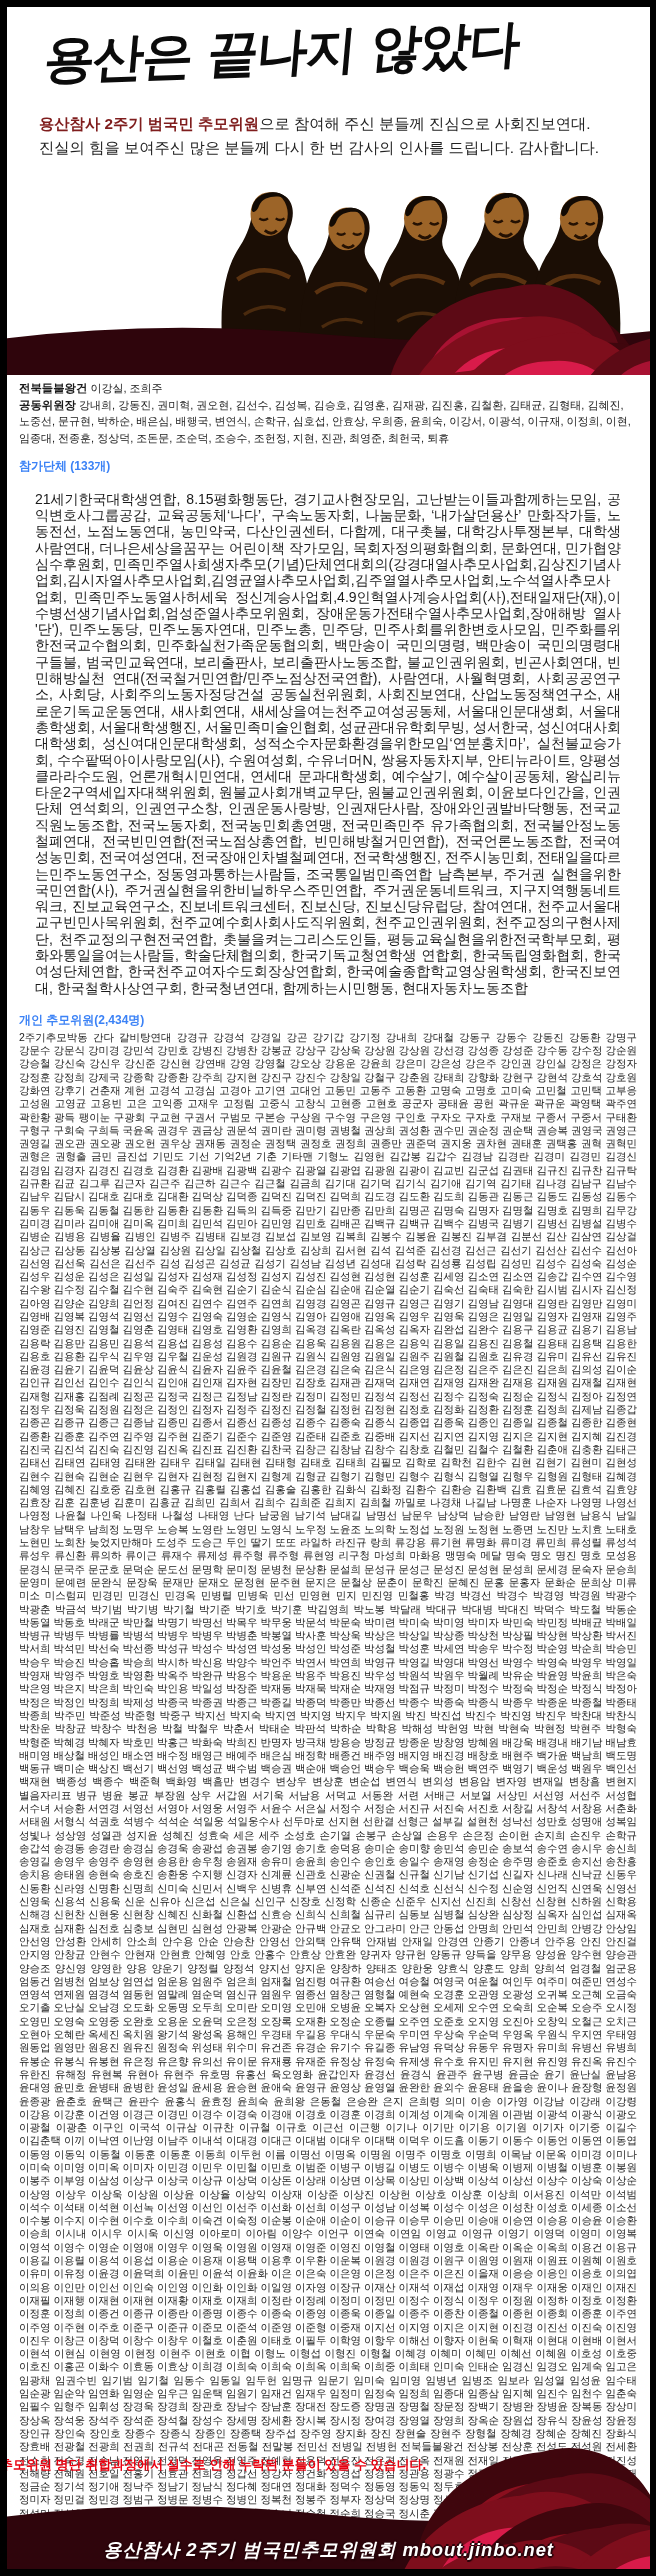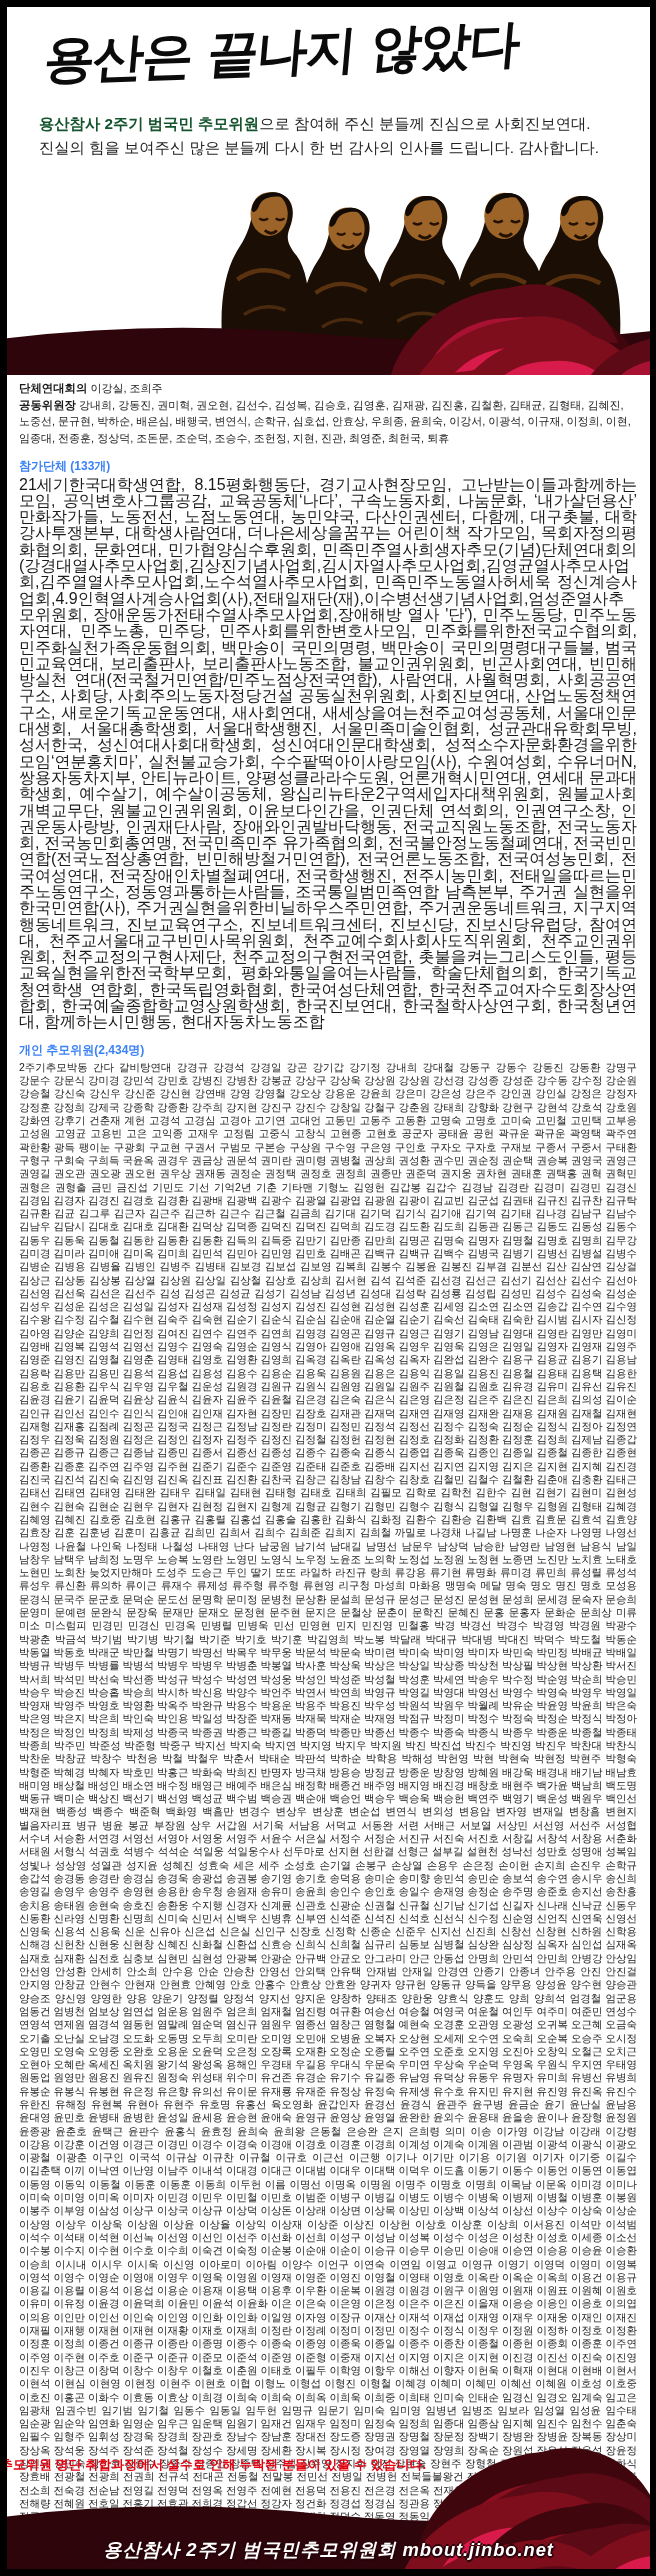--- a/index.html
+++ b/index.html
@@ -4,29 +4,29 @@
 <style>
   html,body{margin:0;padding:0;background:#777;}
   .page{position:relative;width:657px;height:2576px;background:#fff;margin:0 auto;overflow:hidden;
         font-family:"Liberation Sans",sans-serif;color:#1a1a1a;}
   .frame{position:absolute;inset:0;border:7px solid #000;pointer-events:none;z-index:20;}
   .title{position:absolute;left:44px;top:17.5px;width:490px;font-family:"DejaVu Serif",serif;
          font-size:51px;font-weight:900;color:#0b0b0b;letter-spacing:-1.8px;
          transform:rotate(-2deg) skewX(-7deg);white-space:nowrap;}
   .intro{position:absolute;left:39px;top:112px;width:587px;font-size:15.3px;line-height:24px;color:#222;}
   .intro p{margin:0;}
-  .red-strong{color:#14532d;font-weight:bold;}
+  .red-strong{color:#7f1d1d;font-weight:bold;}
   .art{position:absolute;left:7px;width:643px;display:block;}
   .art-top{top:172px;height:203px;}
   .art-bottom{top:2385px;height:184px;}
   .body-text{position:absolute;left:19px;top:380px;width:618px;}
   .committee{margin:0;font-size:11px;line-height:16.6px;}
   .committee b{font-size:11.4px;}
   .sec-head{margin:11.4px 0 1.8px 0;font-size:12px;font-weight:bold;color:#3b82f6;}
-  .orgs{margin:0;font-size:16px;line-height:16.3px;text-align:justify;}
+  .orgs{margin:16px;font-size:14px;line-height:16.3px;text-align:justify;}
   .names{margin:0;font-size:10.5px;line-height:13.3px;text-align:justify;height:1624px;overflow:hidden;
          word-break:keep-all;}
   .notice{position:absolute;left:0;right:0;top:2455px;text-align:left;z-index:15;
           color:#e8000f;font-weight:bold;font-size:13px;line-height:20px;}
   .notice p{margin:0;}
   .banner{position:absolute;left:0;right:0;top:2537px;text-align:center;z-index:16;
           font-size:18.4px;font-weight:bold;color:#fff;letter-spacing:0.9px;
           text-shadow:-1.8px 0 0 #2a050b,1.8px 0 0 #2a050b,0 -1.8px 0 #2a050b,0 1.8px 0 #2a050b,0.9px 0.9px 1.8px #000;font-style:italic;}
 </style>
 </head>
@@ -101,21 +101,21 @@
       <use href="#rose2" transform="translate(680,150) scale(1.4)"></use>
       <use href="#rose" transform="translate(720,120) scale(1.2)"></use>
       <use href="#rose3" transform="translate(640,132) scale(1.1)"></use>
       <use href="#rose2" transform="translate(215,170) scale(1.1)"></use>
       <use href="#rose" transform="translate(385,172) scale(1.0)"></use>
       <use href="#rose2" transform="translate(545,172) scale(1.0)"></use>
     </g>
   </svg>
 
   <div class="body-text">
-    <p class="committee"><b>단체연대회의</b> <span>이강실, 조희주</span></p>
+    <p class="committee"><b>전북들불왕건</b> <span>이강실, 조희주</span></p>
     <p class="committee"><b>공동위원장</b> <span>강내희, 강동진, 권미혁, 권오현, 김선수, 김성복, 김승호, 김영훈, 김재광, 김진홍, 김철환, 김태균, 김형태, 김혜진, 노중선, 문규현, 박하순, 배은심, 배행국, 변연식, 손학규, 심호섭, 안효상, 우희종, 윤희숙, 이강서, 이광석, 이규재, 이정희, 이현, 임종대, 전종훈, 정상덕, 조돈문, 조순덕, 조승수, 조헌정, 지현, 진관, 최영준, 최헌국, 퇴휴</span></p>
     <h3 class="sec-head">참가단체 (133개)</h3>
     <p class="orgs">21세기한국대학생연합, 8.15평화행동단, 경기교사현장모임, 고난받는이들과함께하는모임, 공익변호사그룹공감, 교육공동체‘나다’, 구속노동자회, 나눔문화, ‘내가살던용산’ 만화작가들, 노동전선, 노점노동연대, 농민약국, 다산인권센터, 다함께, 대구촛불, 대학강사투쟁본부, 대학생사람연대, 더나은세상을꿈꾸는 어린이책 작가모임, 목회자정의평화협의회, 문화연대, 민가협양심수후원회, 민족민주열사희생자추모(기념)단체연대회의(강경대열사추모사업회,김상진기념사업회,김시자열사추모사업회,김영균열사추모사업회,김주열열사추모사업회,노수석열사추모사업회, 민족민주노동열사허세욱 정신계승사업회,4.9인혁열사계승사업회(사),전태일재단(재),이수병선생기념사업회,엄성준열사추모위원회, 장애운동가전태수열사추모사업회,장애해방 열사 '단'), 민주노동당, 민주노동자연대, 민주노총, 민주당, 민주사회를위한변호사모임, 민주화를위한전국교수협의회, 민주화실천가족운동협의회, 백만송이 국민의명령, 백만송이 국민의명령대구들불, 범국민교육연대, 보리출판사, 보리출판사노동조합, 불교인권위원회, 빈곤사회연대, 빈민해방실천 연대(전국철거민연합/민주노점상전국연합), 사람연대, 사월혁명회, 사회공공연구소, 사회당, 사회주의노동자정당건설 공동실천위원회, 사회진보연대, 산업노동정책연구소, 새로운기독교운동연대, 새사회연대, 새세상을여는천주교여성공동체, 서울대인문대생회, 서울대총학생회, 서울대학생행진, 서울민족미술인협회, 성균관대유학회무빙, 성서한국, 성신여대사회대학생회, 성신여대인문대학생회, 성적소수자문화환경을위한모임‘연분홍치마’, 실천불교승가회, 수수팥떡아이사랑모임(사), 수원여성회, 수유너머N, 쌍용자동차지부, 안티뉴라이트, 양평성클라라수도원, 언론개혁시민연대, 연세대 문과대학생회, 예수살기, 예수살이공동체, 왕십리뉴타운2구역세입자대책위원회, 원불교사회개벽교무단, 원불교인권위원회, 이윤보다인간을, 인권단체 연석회의, 인권연구소창, 인권운동사랑방, 인권재단사람, 장애와인권발바닥행동, 전국교직원노동조합, 전국노동자회, 전국농민회총연맹, 전국민족민주 유가족협의회, 전국불안정노동철폐연대, 전국빈민연합(전국노점상총연합, 빈민해방철거민연합), 전국언론노동조합, 전국여성농민회, 전국여성연대, 전국장애인차별철폐연대, 전국학생행진, 전주시농민회, 전태일을따르는민주노동연구소, 정동영과통하는사람들, 조국통일범민족연합 남측본부, 주거권 실현을위한국민연합(사), 주거권실현을위한비닐하우스주민연합, 주거권운동네트워크, 지구지역행동네트워크, 진보교육연구소, 진보네트워크센터, 진보신당, 진보신당유럽당, 참여연대, 천주교서울대교구빈민사목위원회, 천주교예수회사회사도직위원회, 천주교인권위원회, 천주교정의구현사제단, 천주교정의구현전국연합, 촛불을켜는그리스도인들, 평등교육실현을위한전국학부모회, 평화와통일을여는사람들, 학술단체협의회, 한국기독교청연학생 연합회, 한국독립영화협회, 한국여성단체연합, 한국천주교여자수도회장상연합회, 한국예술종합학교영상원학생회, 한국진보연대, 한국철학사상연구회, 한국청년연대, 함께하는시민행동, 현대자동차노동조합</p>
     <h3 class="sec-head">개인 추모위원(2,434명)</h3>
     <p class="names">2주기추모박동 간다 갈비탕연대 강경규 강경석 강경일 강곤 강기갑 강기정 강내희 강대철 강동구 강동수 강동진 강동환 강명구 강문수 강문식 강미경 강민석 강민호 강병진 강병찬 강봉균 강상구 강상욱 강상원 강상원 강선경 강성종 강성준 강수동 강수정 강순원 강승철 강신숙 강신우 강신준 강신현 강연배 강영 강영철 강오상 강용운 강윤희 강은미 강은성 강은주 강인권 강인실 강정은 강정자 강정훈 강정희 강제국 강종학 강종환 강주희 강지현 강진구 강진수 강창일 강철구 강춘원 강태희 강향화 강현구 강현석 강호석 강호원 강화연 강후기 건춘재 계헌 고경석 고경심 고경아 고기연 고대언 고동민 고동주 고동환 고명숙 고명호 고미숙 고민철 고민택 고부응 고성원 고영균 고용빈 고은 고익종 고재우 고정림 고중식 고창식 고현종 고현호 공군자 공태윤 공헌 곽규운 곽규운 곽영택 곽주연 곽한황 광득 팽이눈 구광회 구교현 구권서 구범모 구본승 구상원 구수영 구은영 구인호 구자오 구자호 구재보 구종서 구중서 구태환 구형구 구회숙 구희득 국윤옥 권경우 권금상 권문석 권미란 권미령 권병철 권상희 권성환 권수민 권순정 권순택 권승복 권영국 권영근 권영길 권오관 권오광 권오헌 권우상 권재동 권정순 권정택 권정호 권정희 권종만 권준덕 권지웅 권차현 권태훈 권택홍 권혁 권혁민 권형은 권형출 금민 금진섭 기민도 기선 기억2년 기춘 기타맨 기형노 김영헌 김갑봉 김갑수 김경남 김경란 김경미 김경민 김경신 김경임 김경자 김경진 김경호 김경환 김광배 김광백 김광수 김광열 김광엽 김광원 김광이 김교빈 김군섭 김권태 김규진 김규찬 김규탁 김규환 김균 김그루 김근자 김근주 김근하 김근수 김근철 김금희 김기대 김기덕 김기식 김기애 김기역 김기태 김나경 김남구 김남수 김남우 김담시 김대호 김대호 김대환 김덕상 김덕종 김덕진 김덕진 김덕희 김도경 김도환 김도희 김동관 김동근 김동도 김동성 김동수 김동우 김동욱 김동철 김동한 김동환 김동환 김득의 김득중 김만기 김만종 김만희 김명곤 김명숙 김명자 김명철 김명호 김명희 김무강 김미경 김미라 김미애 김미옥 김미희 김민석 김민아 김민영 김민호 김배곤 김백규 김백규 김백수 김병국 김병기 김병선 김병설 김병수 김병순 김병용 김병율 김병인 김병주 김병태 김보경 김보섭 김보영 김복희 김봉수 김봉윤 김봉진 김부겸 김분선 김산 김삼연 김상걸 김상근 김상동 김상봉 김상열 김상원 김상일 김상철 김상호 김상희 김서현 김석 김석준 김선경 김선근 김선기 김선산 김선수 김선아 김선영 김선욱 김선은 김선주 김성 김성곤 김성균 김성기 김성남 김성년 김성대 김성락 김성룡 김성립 김성민 김성수 김성숙 김성순 김성우 김성운 김성은 김성일 김성자 김성재 김성정 김성지 김성진 김성현 김성현 김성훈 김세영 김소연 김소연 김송갑 김수연 김수영 김수왕 김수정 김수철 김수현 김숙주 김숙현 김순기 김순식 김순심 김순애 김순열 김순기 김숙선 김숙태 김숙한 김시범 김시자 김신정 김아영 김양순 김양희 김언정 김여진 김연수 김연주 김연희 김영경 김영곤 김영규 김영근 김영기 김영남 김영대 김영란 김영만 김영미 김영배 김영복 김영석 김영선 김영수 김영숙 김영순 김영식 김영아 김영애 김영옥 김영우 김영욱 김영은 김영일 김영자 김영재 김영주 김영준 김영진 김영철 김영춘 김영태 김영호 김영환 김영희 김옥경 김옥란 김옥성 김옥자 김완섭 김완수 김용구 김용균 김용기 김용남 김용락 김용만 김용민 김용석 김용섭 김용성 김용수 김용순 김용욱 김용원 김용은 김용익 김용일 김용진 김용철 김용태 김용택 김용한 김용호 김용환 김우식 김우영 김우철 김운성 김원경 김원규 김원식 김원영 김원일 김원주 김원철 김원호 김유경 김유미 김유선 김유진 김윤경 김윤기 김윤덕 김윤상 김윤식 김윤자 김윤주 김윤철 김은경 김은숙 김은식 김은영 김은정 김은주 김은진 김은희 김의성 김이순 김인규 김인선 김인수 김인식 김인애 김인재 김자현 김장민 김장호 김재관 김재덕 김재연 김재영 김재완 김재용 김재원 김재철 김재현 김재형 김재홍 김점례 김정곤 김정국 김정근 김정남 김정란 김정미 김정민 김정석 김정선 김정수 김정숙 김정순 김정식 김정아 김정연 김정우 김정욱 김정원 김정은 김정인 김정자 김정주 김정진 김정철 김정헌 김정현 김정호 김정화 김정환 김정훈 김정희 김제남 김종갑 김종곤 김종규 김종근 김종남 김종민 김종서 김종선 김종성 김종수 김종숙 김종식 김종엽 김종욱 김종인 김종일 김종철 김종한 김종현 김종환 김종훈 김주연 김주영 김주현 김준기 김준수 김준영 김준태 김준호 김중배 김지선 김지연 김지영 김지은 김지현 김지혜 김진경 김진국 김진석 김진숙 김진영 김진옥 김진표 김진환 김찬국 김창근 김창남 김창수 김창호 김철민 김철수 김철환 김춘애 김충환 김태근 김태선 김태연 김태영 김태완 김태우 김태일 김태현 김태형 김태호 김태희 김필모 김학로 김학천 김한수 김현 김현기 김현미 김현성 김현수 김현숙 김현순 김현우 김현자 김현정 김현지 김형계 김형균 김형기 김형민 김형수 김형식 김형열 김형우 김형원 김형태 김혜경 김혜영 김혜진 김호중 김호현 김홍규 김홍렬 김홍섭 김홍술 김홍한 김화식 김화정 김환수 김환승 김환백 김효 김효문 김효석 김효양 김효장 김훈 김훈녕 김훈미 김흥균 김희민 김희서 김희수 김희준 김희지 김희철 까밀로 나경채 나길남 나명훈 나순자 나영명 나영선 나영정 나윤철 나인욱 나정태 나철성 나태영 난다 남궁원 남기석 남대길 남명선 남문우 남상덕 남승한 남영란 남영현 남용식 남일 남창우 남택우 남희정 노명우 노승복 노영란 노영민 노영식 노우정 노윤조 노의학 노정섭 노정원 노정현 노종면 노진만 노치효 노태호 노현민 노회찬 늦었지만해마 도성주 도승근 두인 딸기 또또 라일하 라진규 랑희 류강용 류기현 류명화 류미경 류민희 류성렬 류성석 류성우 류신환 류의하 류이근 류재수 류제성 류주형 류주형 류현영 리구청 마성희 마화용 맹명숙 메달 명숙 명오 명진 명호 모성용 문경식 문국주 문군호 문덕순 문도선 문명학 문미정 문병천 문상환 문설희 문성규 문성근 문성진 문성현 문성희 문세경 문숙자 문승희 문영미 문예련 문완식 문장욱 문재만 문재오 문정현 문주현 문지은 문철상 문춘이 문학진 문혜진 문홍 문홍자 문화순 문희상 미류 미소 미스럼피 민경민 민경신 민경옥 민병렬 민병욱 민선 민영현 민지 민진영 민철홍 박경 박경선 박경수 박경영 박경원 박광수 박광춘 박금석 박기범 박기병 박기철 박기준 박기호 박기훈 박김영희 박노봉 박달래 박대규 박대병 박대진 박덕수 박도철 박동순 박동열 박동호 박래군 박만철 박명기 박명선 박목우 박무웅 박문석 박문숙 박미련 박미숙 박미영 박미자 박민숙 박민정 박배균 박배일 박병규 박병두 박병률 박병석 박병우 박병우 박병춘 박봉열 박사훈 박상욱 박상은 박상일 박상종 박상천 박상필 박상현 박상환 박서진 박서희 박석민 박선숙 박선종 박성규 박성수 박성연 박성웅 박성인 박성준 박성철 박성훈 박세연 박송우 박수정 박순영 박순희 박승민 박승우 박승진 박승홉 박승희 박시하 박신용 박양수 박언주 박연서 박연희 박영규 박영길 박영대 박영선 박영수 박영숙 박영우 박영일 박영재 박영주 박영호 박영환 박옥주 박완규 박용수 박용운 박용주 박용진 박우성 박원석 박원우 박월례 박유순 박윤영 박윤희 박은숙 박은영 박은지 박은희 박인숙 박인용 박일성 박장준 박재동 박재묵 박재순 박재영 박점규 박정미 박정수 박정숙 박정순 박정식 박정아 박정은 박정인 박정희 박제성 박종국 박종권 박종근 박종길 박종덕 박종만 박종선 박종수 박종숙 박종식 박종우 박종운 박종철 박종태 박종희 박주민 박준성 박준형 박중구 박지선 박지숙 박지연 박지영 박지우 박지원 박진 박진섭 박진수 박진영 박진우 박찬대 박찬식 박찬운 박창균 박창수 박천응 박철 박철우 박춘서 박태순 박판석 박하순 박학용 박해성 박헌영 박현 박현숙 박현정 박현주 박형숙 박형준 박혜경 박혜자 박호민 박홍근 박화숙 박희진 반명자 방극채 방용승 방정균 방종운 방창영 방혜원 배강욱 배경내 배기남 배남효 배미영 배상철 배성인 배소연 배수정 배영근 배예주 배은심 배정학 배종건 배주영 배지영 배진경 배창호 배현주 백가윤 백남희 백도명 백동규 백미순 백상진 백선기 백선영 백성균 백수범 백승권 백순애 백승언 백승우 백승욱 백승헌 백연주 백영기 백운성 백원우 백인선 백재현 백종성 백종수 백준혁 백화영 백흠만 변경수 변상우 변상훈 변순섭 변연식 변외성 변용암 변자영 변재일 변창흠 변현지 별음자리표 병규 병윤 봉균 부장원 상우 서갑원 서기욱 서남용 서덕교 서동완 서련 서배근 서보열 서상민 서선영 서선주 서성협 서수녀 서승환 서연경 서영선 서영아 서영웅 서영주 서윤수 서은실 서정수 서정순 서진규 서진숙 서진호 서창길 서창석 서창용 서춘화 서태원 서형식 석권호 석병수 석석순 석일웅 석일웅수사 선두마로 선지현 선한결 선형근 설부길 설현천 성낙선 성만호 성명애 성복임 성빛나 성상영 성열관 성지윤 성혜진 성효숙 세은 세주 소성호 손기열 손봉구 손상열 손용우 손은정 손이헌 손지희 손진우 손학규 송갑석 송경동 송경란 송경심 송경욱 송광섭 송권봉 송기영 송기호 송덕용 송미순 송미향 송민석 송민순 송보석 송수연 송시우 송신희 송영길 송영우 송영주 송영현 송용한 송우청 송원재 송유미 송윤희 송인수 송인호 송일수 송재영 송정순 송주명 송준호 송지선 송찬흥 송치용 송태원 송현숙 송호진 송환웅 수지행 신경자 신계륜 신관호 신광순 신권철 신규철 신기남 신기섭 신길자 신나래 신낙균 신동우 신동환 신라영 신명환 신명희 신미숙 신민서 신백우 신병휴 신부연 신석준 신석진 신석호 신선식 신수정 신순영 신언직 신연욱 신영선 신영욱 신용석 신용욱 신운 신유아 신은섭 신은실 신인구 신장호 신정학 신종순 신준우 신지선 신진희 신창선 신창현 신하원 신학용 신해경 신헌찬 신현웅 신현창 신혜진 신화철 신환섭 신효승 신희식 신희철 심규리 심동보 심병철 심상완 심상정 심옥자 심인섭 심재옥 심재호 심재환 심전호 심충보 심현민 심현성 안광복 안광순 안규백 안균오 안그라미 안근 안동섭 안명희 안민석 안민희 안병강 안상임 안선영 안성환 안세히 안소희 안수용 안순 안승찬 안영선 안외택 안유택 안재범 안재일 안경연 안종기 안종녀 안주용 안진 안진걸 안지영 안창균 안현수 안현재 안현효 안혜영 안호 안홍수 안효상 안효완 양귀자 양규헌 양동규 양득을 양무용 양성윤 양수현 양승관 양승조 양신영 양영한 양용 양운기 양정렬 양정석 양지선 양지운 양창하 양태조 양한웅 양효식 양훈도 양희 양희석 엄경철 엄군용 엄동건 엄병천 엄보상 엄연섭 엄운용 엄원주 엄은희 엄재철 엄진령 여규환 여승선 여승철 여영국 여운철 여인두 여주미 여준민 연성수 연영석 연제원 염경석 염동헌 염말례 염순덕 염신규 염원우 염종선 염창근 염형철 예현숙 오경훈 오관영 오광성 오귀복 오근혜 오금숙 오기출 오난실 오남경 오도화 오동명 오두희 오미란 오미영 오민애 오병윤 오복자 오상현 오세제 오수연 오숙희 오순복 오승주 오시정 오영민 오영숙 오영중 오완호 오용운 오윤덕 오은정 오장록 오재환 오정순 오종렬 오주연 오준호 오지영 오진아 오창익 오철근 오치근 오현아 오혜란 옥세진 옥치원 왕기석 왕성옥 용해인 우경태 우길용 우대식 우문숙 우미연 우상숙 우순덕 우영옥 우원식 우지연 우태영 원동업 원영만 원용진 원유진 원정숙 위성태 위수미 유건존 유경순 유기수 유길종 유남영 유덕상 유동우 유명자 유미희 유병선 유병희 유봉순 유봉식 유봉현 유은정 유은향 유의선 유이문 유재룡 유재준 유정상 유정숙 유제생 유수호 유지민 유지현 유진영 유진옥 유진수 유한진 유해정 유현복 유현아 유현주 유호명 유홍선 육오영화 윤갑인자 윤경선 윤경식 윤관주 윤구병 윤금순 윤기 윤난실 윤남용 윤대영 윤민호 윤병태 윤병한 윤성일 윤세용 윤승현 윤애숙 윤영규 윤영상 윤영열 윤완한 윤외수 윤용태 윤을송 윤이나 윤장형 윤정원 윤종광 윤춘호 윤택근 윤판수 윤홍식 윤효정 윤희숙 윤희왕 은동철 은승완 은지 은희령 의미 이송 이가영 이강남 이강래 이강령 이강용 이강훈 이건영 이경근 이경민 이경수 이경숙 이경애 이경호 이경훈 이경희 이계성 이계숙 이계원 이관범 이광석 이광식 이광오 이광철 이광춘 이구인 이국석 이규삼 이규찬 이규철 이규호 이근선 이근행 이기나 이기만 이기용 이기원 이기자 이기중 이길수 이김춘택 이끼 이낙연 이난영 이남주 이내석 이대경 이대근 이대범 이대우 이대택 이덕우 이도흠 이동기 이동수 이동언 이동연 이동엽 이동영 이동익 이동철 이동훈 이동훈 이동희 이두헌 이름 이명선 이명옥 이명원 이명주 이명호 이명희 이목남 이문옥 이미경 이미나 이미숙 이미영 이미옥 이미자 이민경 이민우 이민철 이민호 이범준 이병구 이병길 이병도 이병수 이병욱 이병제 이병철 이병훈 이봉원 이봉주 이부영 이삼성 이상구 이상국 이상규 이상덕 이상돈 이상래 이상면 이상목 이상민 이상백 이상석 이상선 이상수 이상숙 이상순 이상영 이상우 이상욱 이상원 이상윤 이상율 이상익 이상재 이상준 이상진 이상헌 이상호 이상훈 이상희 이서용진 이석만 이석범 이석수 이석태 이석현 이선녹 이선영 이선인 이선주 이선화 이선희 이성구 이성남 이성복 이성수 이성은 이성찬 이성호 이세종 이소선 이수봉 이수지 이수현 이수호 이수희 이숙견 이숙정 이순봉 이순애 이순이 이승규 이승무 이승민 이승애 이승연 이승용 이승윤 이승환 이승희 이시내 이시우 이시욱 이신영 이아로미 이아림 이양수 이언구 이연숙 이연임 이영교 이영규 이영기 이영덕 이영미 이영복 이영석 이영수 이영순 이영애 이영우 이영욱 이영원 이영재 이영준 이영진 이영철 이영태 이영호 이옥란 이옥순 이옥희 이용건 이용규 이용길 이용렬 이용석 이용섭 이용순 이용재 이용택 이용후 이우환 이운복 이원경 이원경 이원구 이원영 이원재 이원표 이원혜 이원호 이유미 이유정 이윤경 이윤덕희 이윤민 이윤석 이윤화 이은 이은숙 이은영 이은정 이은주 이은진 이을재 이응승 이응인 이응호 이의엽 이의용 이인만 이인선 이인숙 이인영 이인화 이인화 이일영 이자영 이장규 이재산 이재석 이재섭 이재영 이재우 이재웅 이재인 이재진 이재필 이재행 이재현 이재현 이재황 이재호 이재희 이정란 이정례 이정미 이정민 이정수 이정식 이정우 이정원 이정하 이정호 이정환 이정훈 이정희 이종건 이종규 이종란 이종명 이종수 이종숙 이종영 이종욱 이종일 이종주 이종찬 이종철 이종헌 이종회 이종훈 이주연 이주영 이주현 이주호 이준구 이준규 이준모 이준석 이준영 이준형 이중재 이지선 이지영 이지은 이지현 이진경 이진선 이진숙 이진영 이진우 이창근 이창덕 이창수 이창우 이철호 이춘원 이태호 이필두 이학영 이항우 이해선 이향자 이헌욱 이혁재 이현대 이현배 이현서 이현석 이현심 이현영 이현정 이현주 이현호 이협 이형노 이형섭 이형진 이형철 이혜경 이혜미 이혜민 이혜선 이혜원 이호성 이호중 이호진 이홍곤 이화수 이효동 이효상 이희경 이희숙 이희숙 이희옥 이희욱 이희중 이희태 인미숙 인태순 임경신 임경오 임계숙 임고은 임광채 임권수빈 임기범 임기철 임동수 임동일 임두헌 임명규 임문기 임미숙 임미영 임병년 임병조 임보라 임성열 임성윤 임수태 임순광 임순악 임연화 임영순 임우근 임운택 임원기 임재건 임재우 임정미 임정숙 임정희 임종대 임종삼 임지혜 임진수 임천수 임춘숙 임필수 임형주 임휘성 장경욱 장경희 장관호 장남수 장남훈 장대전 장도증 장명권 장명철 장문정 장백기 장병완 장병윤 장복동 장상미 장상옥 장석웅 장석주 장석준 장석철 장성수 장세명 장세환 장시복 장시정 장여경 장영열 장영희 장옥순 장원섭 장유식 장윤성 장윤정 장인규 장인숙 장인호 장종수 장종식 장종인 장종택 장주섭 장주영 장지화 장진 장현술 장현주 장형철 장혜경 장혜순 장혜진 장화식 장효배 전광철 전광희 전권희 전규석 전대곤 전동철 전말봉 전민선 전병일 전병헌 전북들불왕건 전상봉 전상훈 전성도 전성원 전세환 전소희 전숙경 전순남 전영길 전영덕 전영옥 전영주 전예현 전용덕 전용진 전은경 전은옥 전재원 전재일 전정배 전종덕 전지윤 전진성 전해량 전혜원 전호일 전홍기 전효관 전희경 정갑선 정강자 정건화 정경섭 정경심 정관용 정광수 정광열 정광훈 정구선 정국진 정규재 정금순 정기석 정기애 정낙주 정남기 정남식 정다혜 정대연 정대화 정덕수 정동영 정동익 정두호 정락인 정명기 정명옥 정문순 정미영 정미자 정민걸 정민경 정범구 정병문 정병수 정병인 정복천 정봉주 정부자 정상덕 정상명 정상은 정상택 정석구 정선희 정성근 정성기 정성미 정성헌 정성홍 정세일 정수남 정수연 정숙자 정순녀 정순철 정순희 정승국 정시춘 정신숙 정아름 정안숙 정애자 정양희 정연경 정연욱 정연주 정영국 정영석 정영섭 정영수 정영신 정영애 정영자 정영철 정영태 정영훈 정옥순 정용건 정용식 정용주 정우성 정운영 정원 정원영 정유경 정윤경 정윤숙 정윤영 정은경 정은숙 정은정 정의행 정인열 정일용 정임순 정재경 정재권 정재민 정재수 정재연 정재완 정재원 정재훈 정정식 정정희 정종권 정종남 정종성 정종일 정주연 정준호 정중규 정지강 정지석 정지영 정진상 정진우 정진임 정진화 정진후 정창수 정철 정청래 정태석 정태인 정태춘 정택용 정해랑 정해숙 정현백 정현숙 정혜경 정혜란 정호연 정홍수 정효성 정훈 정희성 제갈임주 제정남 조경애 조광호 조규석 조근래 조기종 조길예 조남규 조돈희 조명래 조명자 조문익 조미경 조배숙 조백기 조병옥 조봉훈 조상기 조석현 조선남 조성국 조성두 조성식 조성애 조성오 조성웅 조세현 조순덕 조승현 조아라 조약골 조영관 조영길 조영선 조영숙 조영재 조용술 조우성 조원경 조유묵 조윤숙 조은경 조은숙 조일현 조재도 조정림 조준호 조진희 조헌정 조현삼 조현수 조현철 조혜경 조호제 조홍연 조홍영 조활 조희주 좌세준 좌혜경 주만식 주말순 주상현 주승용 주영달 주우열 주재한 주종섭 준석 준성 지윤 지인 지주학 지헌성 진관 진사남 진선식 진성숙 진영종 진영종 진유식 진정현 진형탁 진희권 차영민 차용택 차윤호 차재원 차정인 차태석 차호준 채건 채길용 채민 채선병 채장식 채정민 채희완 천병환 천보선 천세정 천연옥 천용길 천정배 청화 초보농군 촛불시민또또 최갑수 최경미 최경집 최고은 최고운 최광용 최광웅 최광은 최권종 최귀혜 최규성 최규식 최기민 최기우 최낙천 최남중 최덕균 최덕현 최동석 최동식 최란 최명숙 최문순 최미경 최미화 최미희 최민욱 최민희 최백순 최병초 최병훈 최복준 최봉규 최부식 최삼용 최상재 최석주 최선 최성규 최성은 최세진 최순옥 최순재 최승민 최영락 최영락 최영선 최영종 최영택 최영희 최예룬 최용우 최용진 최용환 최우신 최웅진 최원자 최유미 최윤수 최운환 최은미 최은민 최은순 최은식 최은자 최은희 최웅진 최의팔 최인기 최재기 최재민 최재봉 최재석 최재성 최재완 최재준 최재혁 최재희 최정배 최정식 최정옥 최정욱 최정학 최정환 최종숙 최종진 최주영 최준영 최지선 최지영 최진미 최진섭 최창남 최창우 최창준 최철호 최태봉 최학기 최한올 최헌국 최현 최현숙 최현주 최형록 최혜정 최호선 최환 최훈 추광성 추유선 추은혜 탁무권 탁영희 태준식 편명자 편현주 표갑수 표명렬 표성배 하경숙 하동현 하복향 하부영 하석태 하선영 하성애 하승수 하승우 하연호 하영철 하원오 하인봉 하재오 하종강 하주영 하지원 한갑수 한경아 한광주 한국염 한규이 한금순 한기양 한기원 한도숙 한도현 한동우 한명숙 한명희 한미숙 한범승 한병일 한상권 한상균 한상숙 한상욱 한상욱 한상훈 한상희 한석호 한선주 한성우 한성욱 한수진 한용문 한일동 한정미 한정애 한준혜 한태희 한택근 한향주 한현갑 한현기 한현수 한현호 한효섭 함경식 함께하는용산 함준식 허섭 허성훤 허소연 허순이 허승 허영구 허영태 허완 허원행 허인 허재규 허재우 허정민 허정화 허현무 허활석 현애자 현인덕 현정희 현주 현지현 형미숙 형미순 형복순 혜민 홍경희 홍기호 홍길순 홍남용 홍명교 홍명옥 홍미라 홍상철 홍석완 홍성규 홍성조 홍성호 홍수기 홍순관 홍순권 홍승권 홍영경 홍영표 홍용표 홍은숙 홍의락 홍재형 홍정화 홍준호 홍지연 홍창의 홍춘기 홍현석 황경자 황규범 황규원 황금주 황남연 황대철 황동구 황봉관 황선규 황선일 황성철 황수근 황수대 황수영 황순규 황순석 황순식 황승원 황영수 황옥주 황왕택 황우정 황우찬 황원섭 황운정 황인석 황인오 황재도 황정원 황정환 황중환 황지연 황지익 황진우 황철우 황태욱 황필순 황현수 황혜원 황호연 황홍연 황희석 황희준 힘내세요</p>
   </div>
 
   <div class="notice">
     <p>추모위원 명단 취합과정에서 실수로 인해 누락된 분들이 있을 수 있습니다.</p>
   </div>

